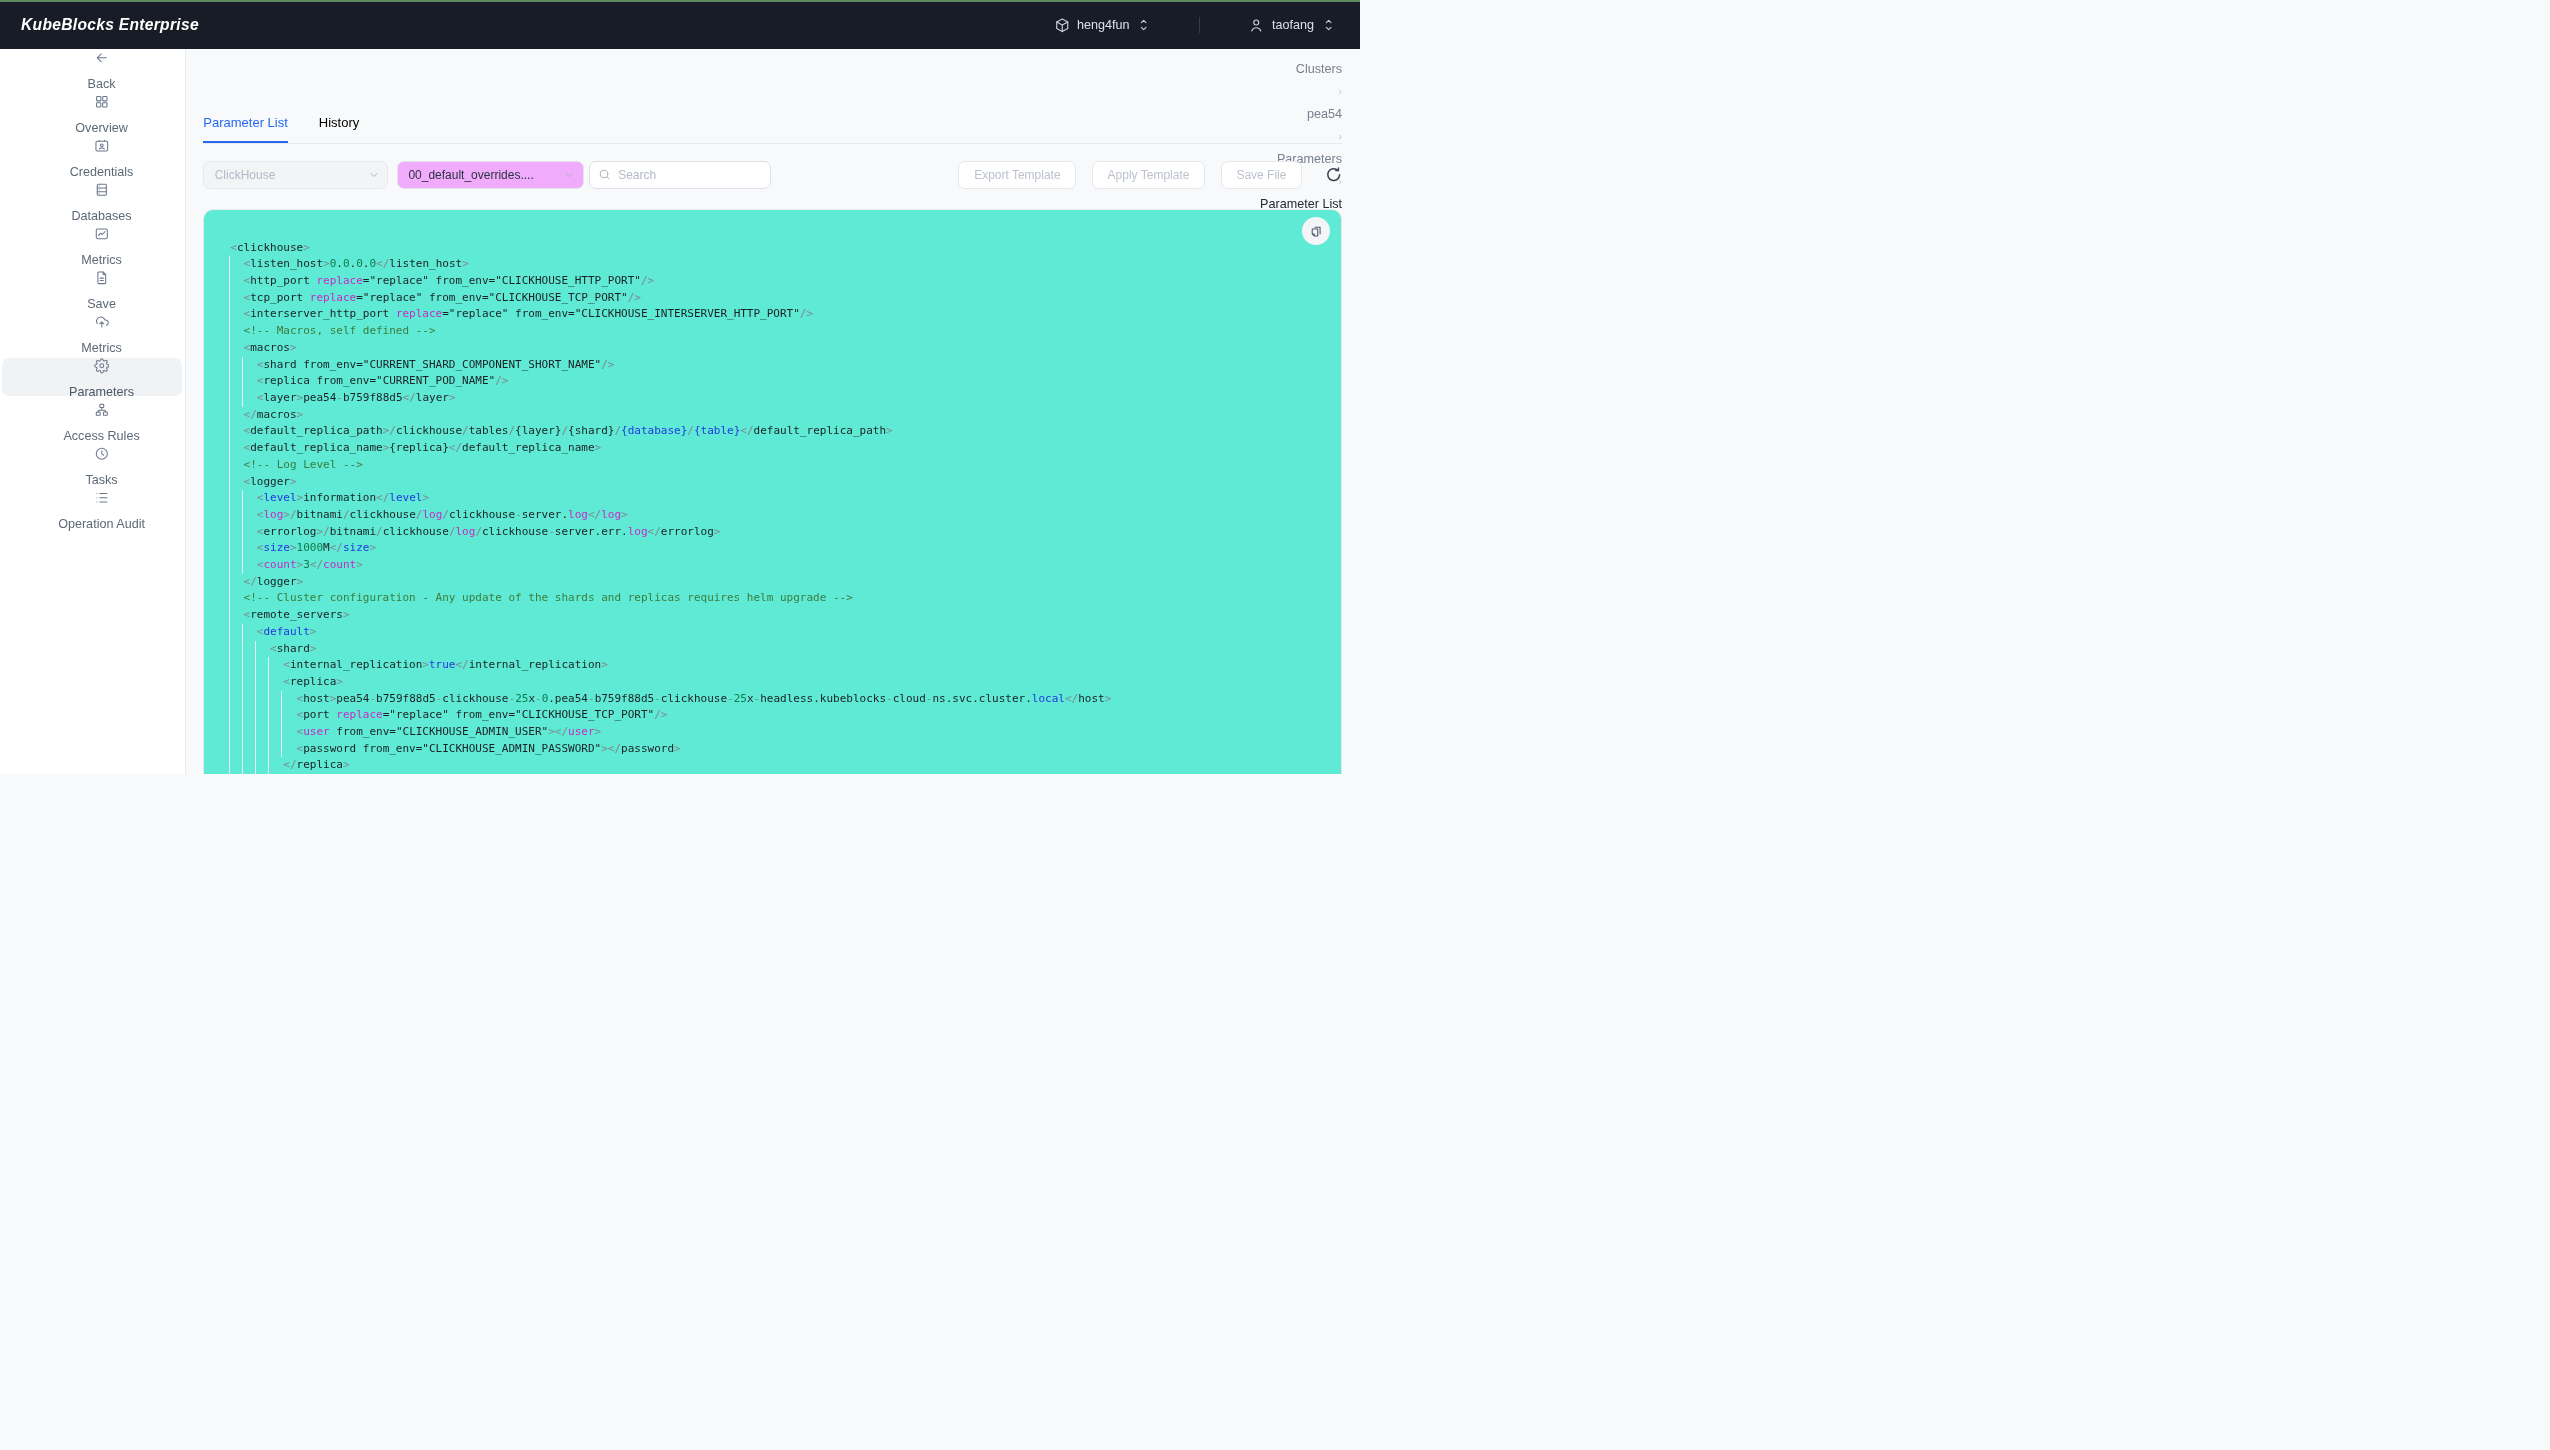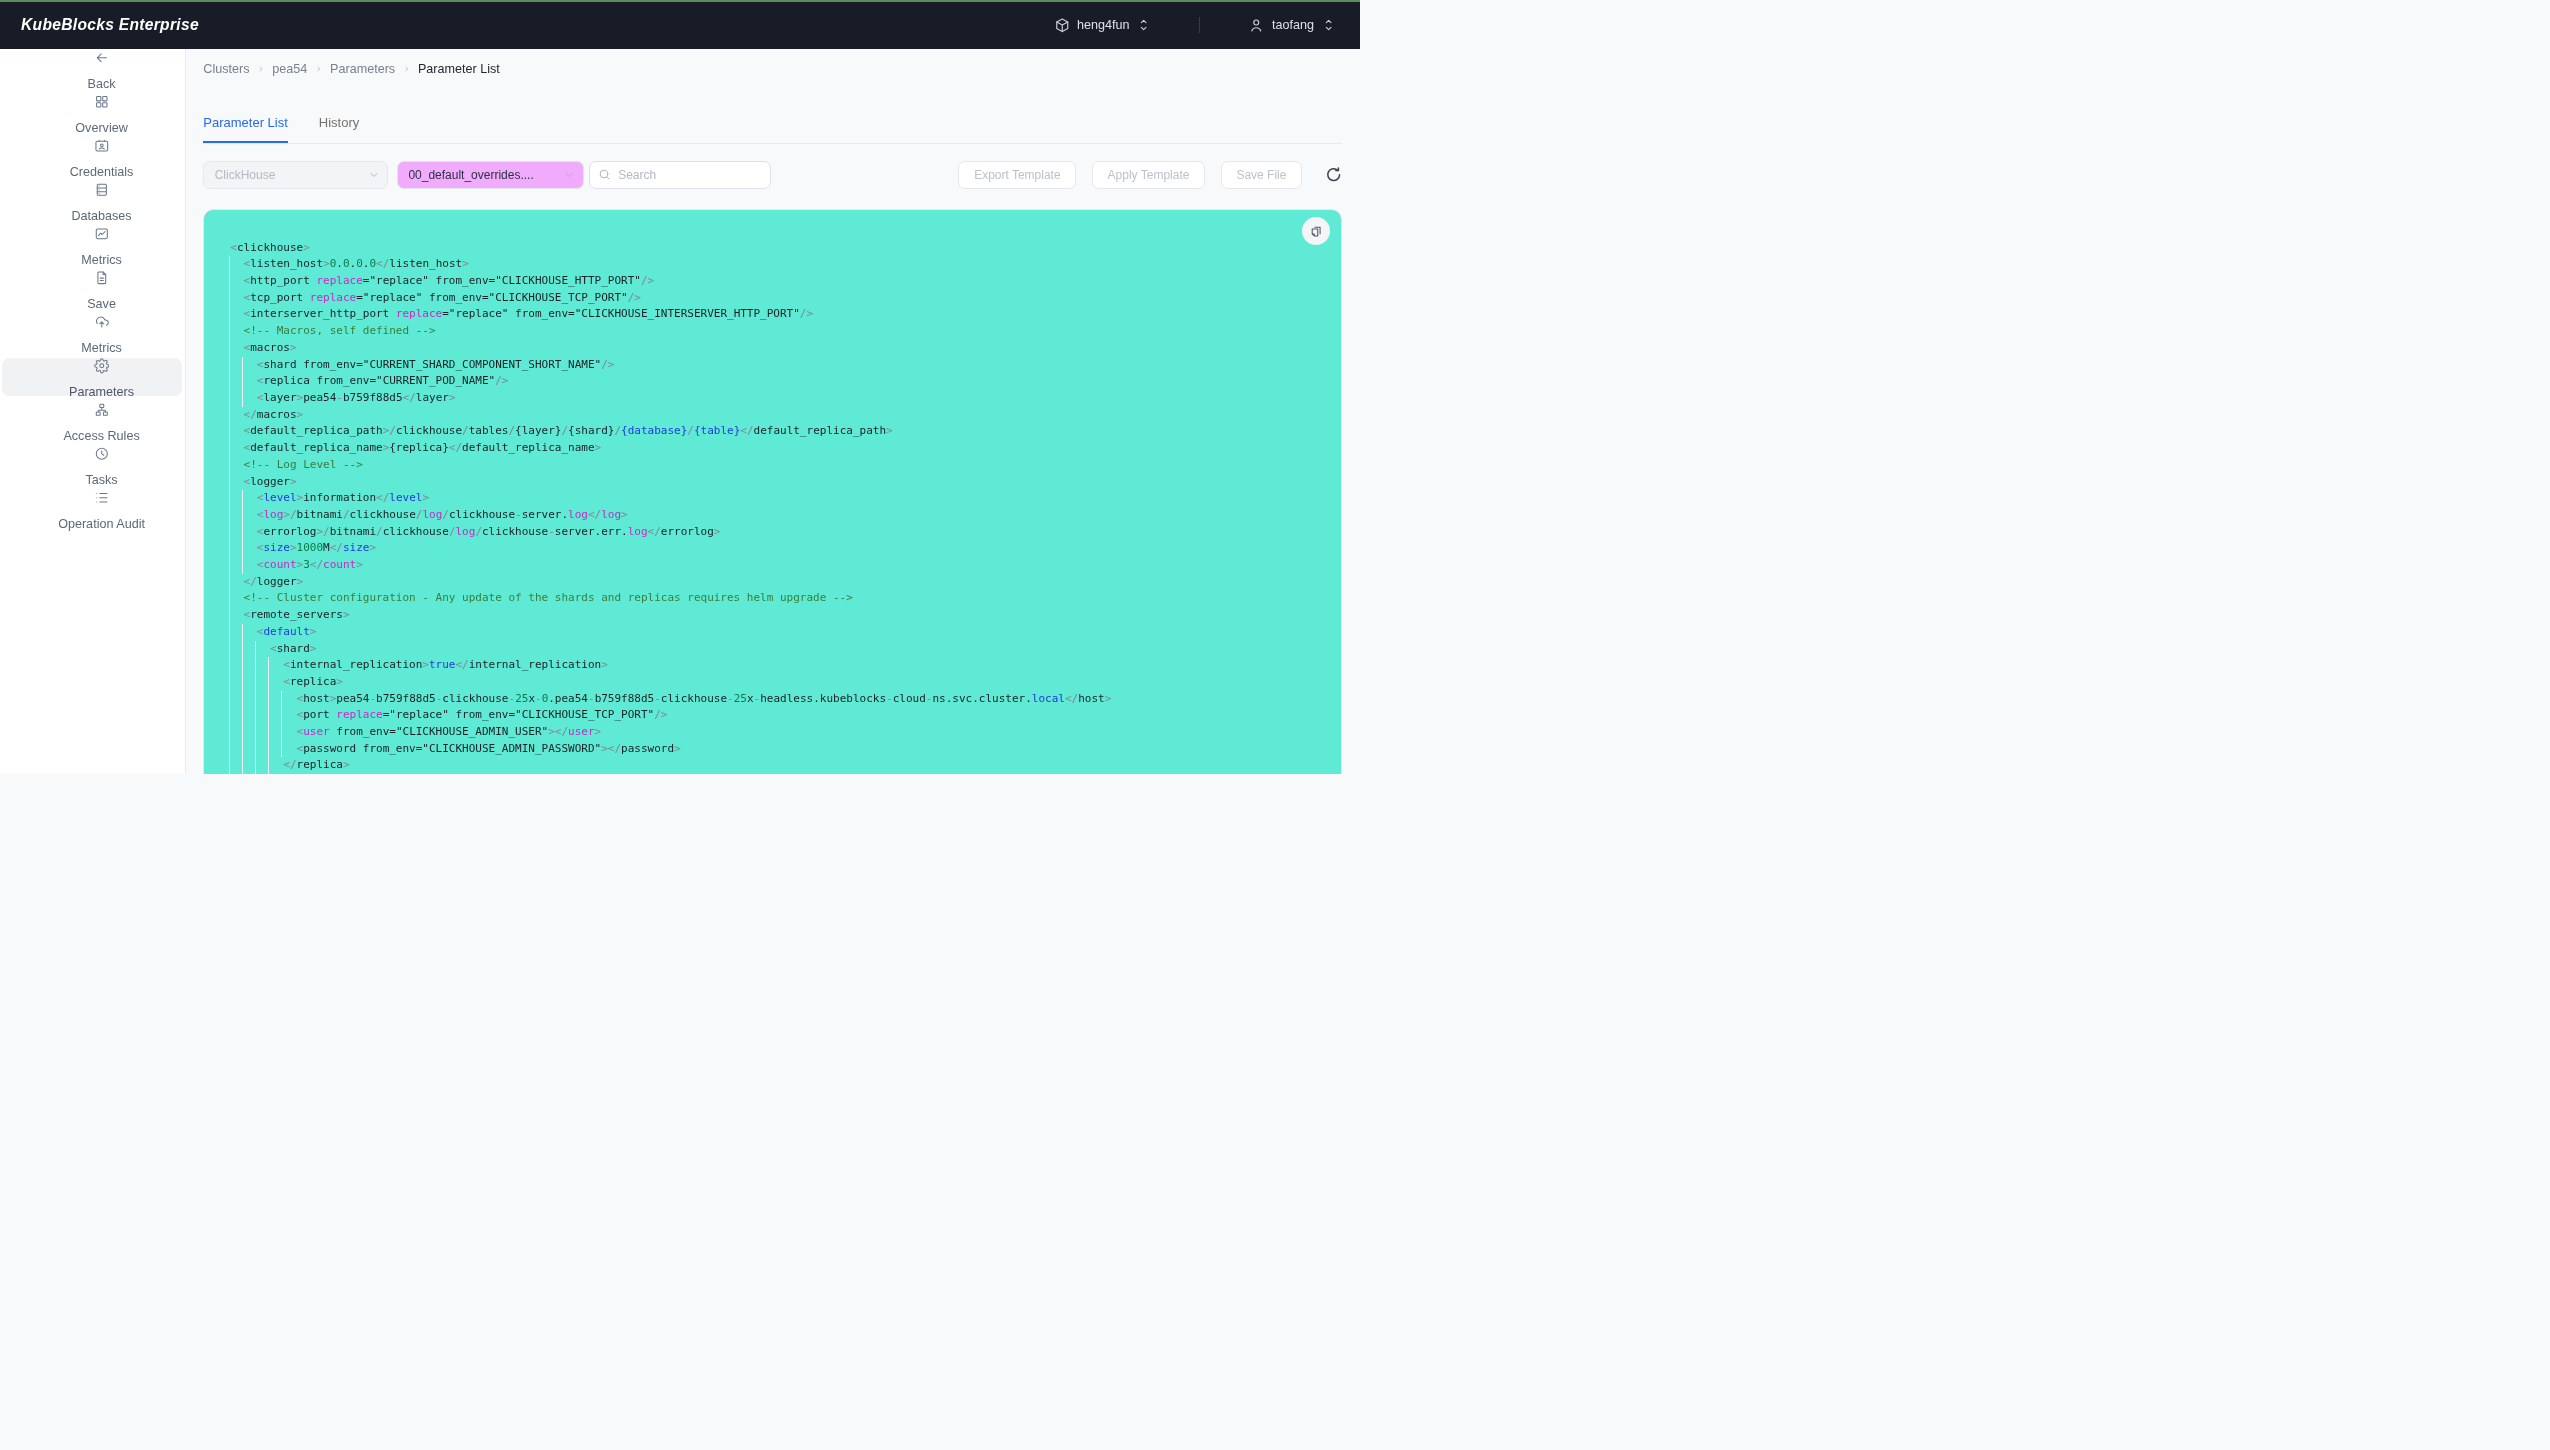--- a/index.html
+++ b/index.html
@@ -20,26 +20,26 @@
   .tb-group .chev{color:#c9cfda; margin-left:1.7px;}
   .vdiv{width:0.9px; height:15.6px; background:#353b49; margin:0 33px;}
 
   .body-row{display:flex; height:725px;}
   .sidebar{width:186px; background:#ffffff; border-right:0.9px solid #e9ebee; padding-top:1.7px; flex:none;}
   .side-item{height:38px; margin:0 2.6px 6px 1.7px; border-radius:7px; display:flex; align-items:center; padding-left:19px; gap:11.3px; color:#5d6878; font-size:12.6px; cursor:pointer; white-space:nowrap;flex-direction:column;}
   .side-item .sicon{color:#6b7689; flex:none;}
   .side-item.active{background:#f1f2f4; color:#4d5768; font-weight:400;}
 
   .main{flex:1; padding:0 18px 0 17.3px; position:relative; min-width:0;}
-  .breadcrumb{margin-top:13px; height:17.3px; display:flex; align-items:flex-start; gap:9.5px; font-size:12.6px; color:#78818f;}
+  .breadcrumb{margin-top:13px; height:17.3px; display:flex; align-items:flex-end; gap:9.5px; font-size:12.6px; color:#78818f;flex-direction:column;}
   .breadcrumb .sep{color:#c3c9d2; font-size:11.3px;}
   .breadcrumb .current{color:#222933; font-weight:500;}
 
   .tabs{display:flex; gap:31px; margin-top:36px;}
-  .tab{font-size:13px; color:#737373; padding-bottom:11.3px; border-bottom:2.2px solid transparent; cursor:pointer;}
+  .tab{font-size:13px; color:#000000; padding-bottom:11.3px; border-bottom:2.2px solid transparent; cursor:pointer;}
   .tab.active{color:var(--accent); font-weight:500; border-bottom-color:var(--accent);}
   .divider{height:0.9px; background:#e8eaed;}
 
   .toolbar{display:flex; align-items:center; margin-top:16.5px; height:28px;}
   .select{position:relative; height:28px; border:0.9px solid #e1e4e9; border-radius:7px; background:#f0abfc; display:flex; align-items:center; padding:0 26px 0 10.4px; font-size:12px; color:#2b3240; cursor:pointer;}
   .select.disabled{background:#f3f4f6; color:#b3bac4; border-color:#e5e8ec; cursor:default;}
   .select .chevd{position:absolute; right:7.8px; top:7.8px; color:#a7aeb8;}
   .sel-component{width:185px; margin-right:8.7px;}
   .sel-template{width:187px; margin-right:5.2px;}
   .searchbox{position:relative; width:182px; height:28px;}

